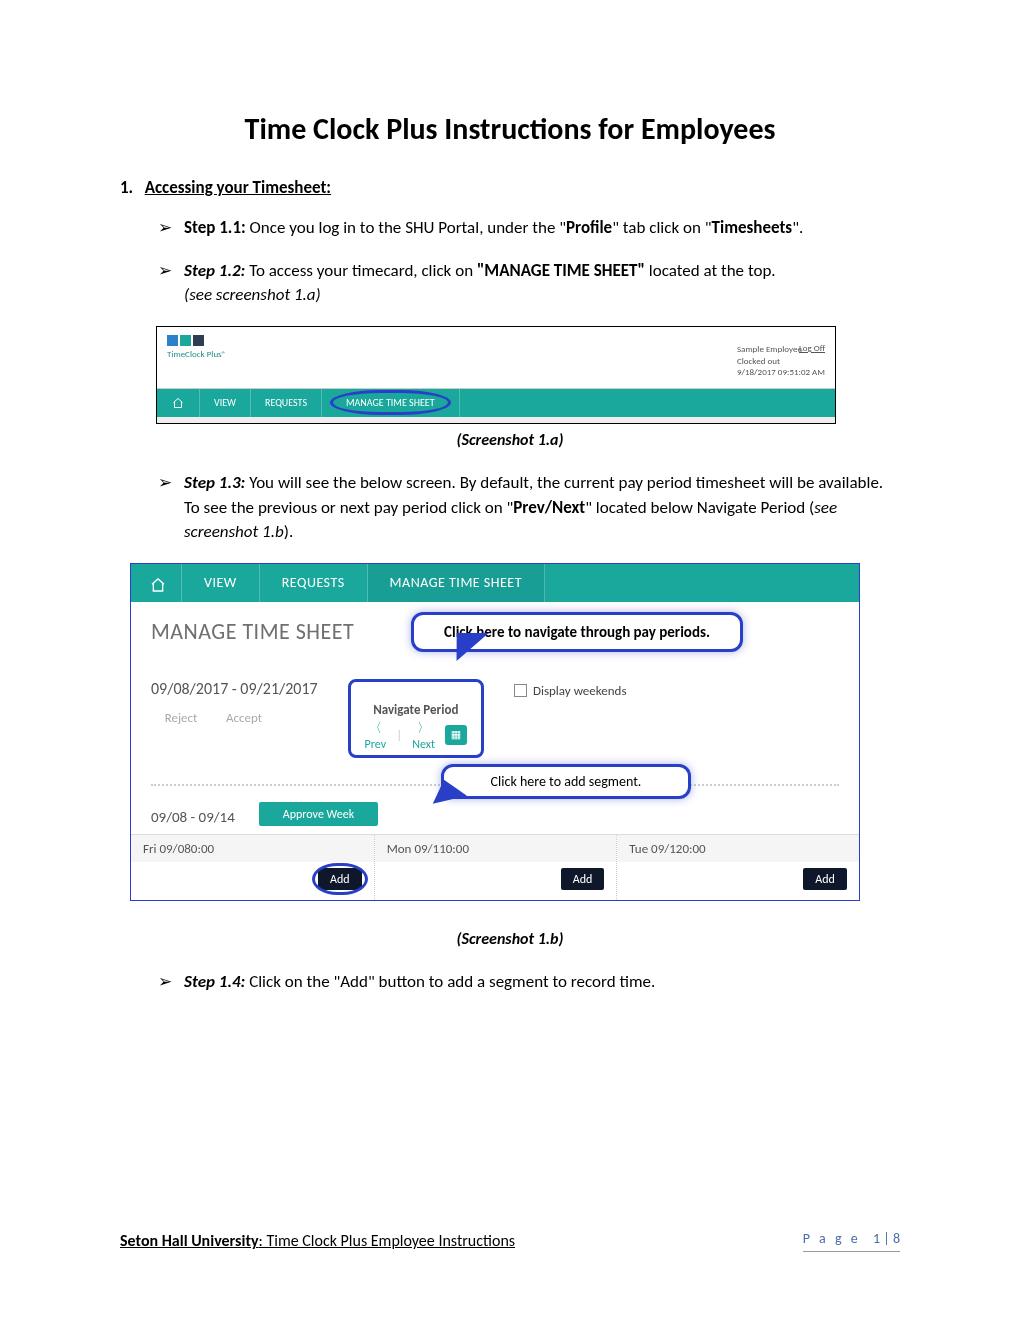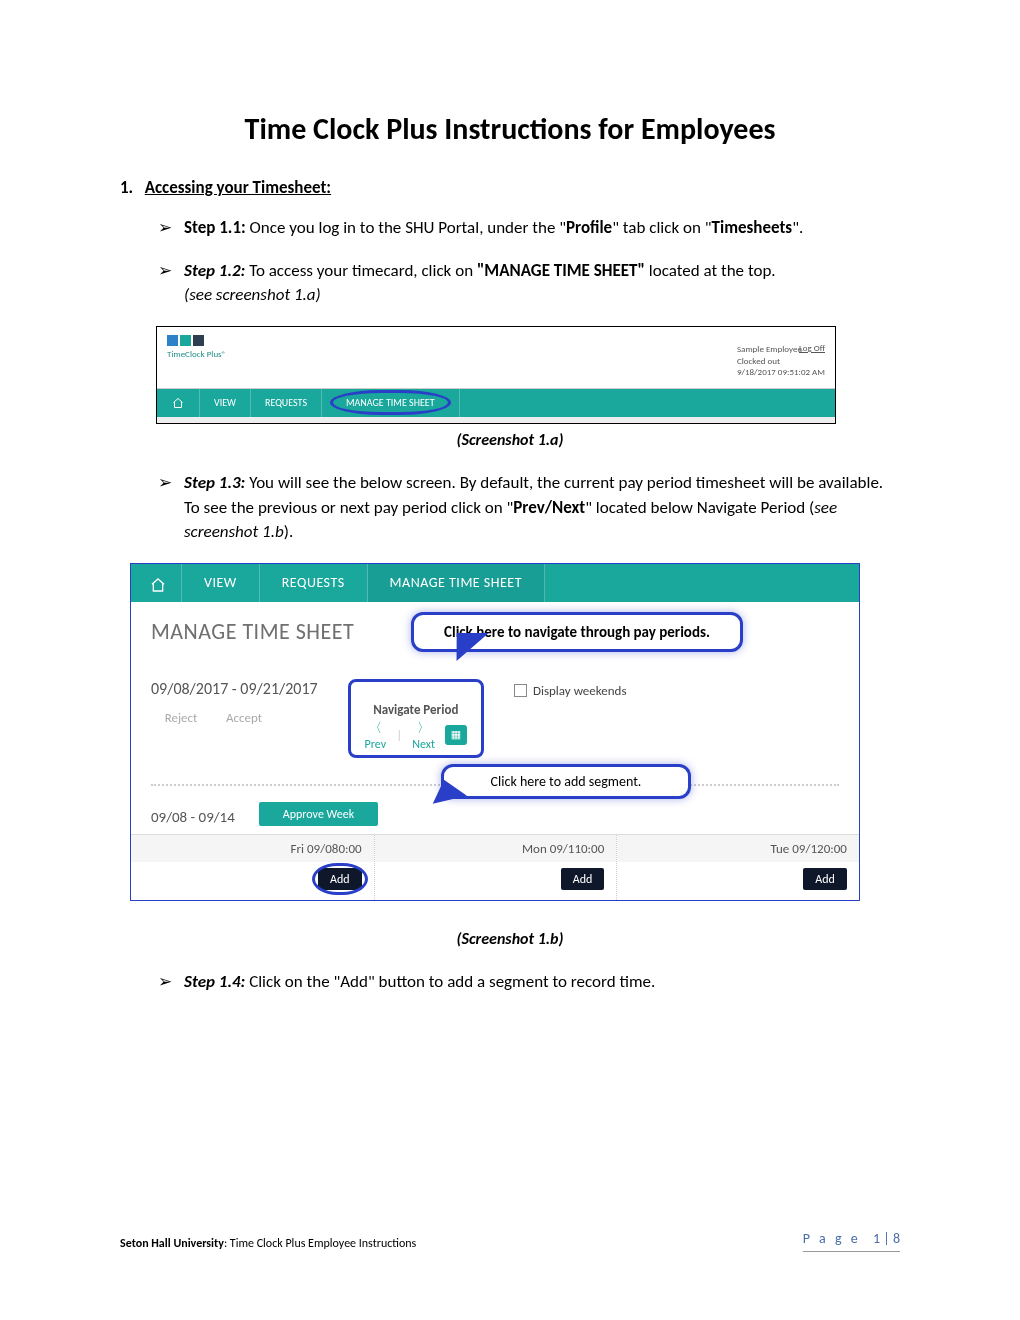--- a/index.html
+++ b/index.html
@@ -8,21 +8,21 @@
   h1 { text-align:center; font-size:30px; font-weight:700; margin:0 0 30px 0; }
   .sec-num { font-weight:700; }
   .sec-title { font-weight:700; text-decoration:underline; }
   .sec-line { margin:12px 0 18px 0; font-size:17px; }
   .step { margin:0 0 18px 38px; font-size:17px; line-height:1.45; display:flex; }
   .chev { color:#000; font-size:17px; width:26px; flex:0 0 26px; }
   .step-body { flex:1; }
   b.i { font-style:italic; }
   i.see { font-style:italic; }
   .caption { text-align:center; font-weight:700; font-style:italic; font-size:16px; margin:6px 0 22px 0; }
-  .footer-left { position:absolute; left:120px; bottom:70px; font-size:12px; }
+  .footer-left { position:absolute; left:120px; bottom:70px; font-size:16px;text-decoration:underline; }
   .footer-right { position:absolute; right:120px; bottom:48px; font-size:14px; color:#4a6ea9; letter-spacing:3px; }
   .footer-right .plain { color:#4a6ea9; }
   .footer-right .pg { letter-spacing:0; }
   .hr { border-top:1px solid #999; margin:4px 0 20px 0; }
 
   
   .shot1a { border:1px solid #000; margin:8px 0 6px 36px; width:680px; background:#fff; }
   .shot1a-top { height:62px; position:relative; border-bottom:1px solid #ccc; }
   .logo-block { position:absolute; left:10px; top:8px; font-size:9px; color:#1f8e87; }
   .logo-squares { display:flex; gap:2px; margin-bottom:2px; }
@@ -64,21 +64,21 @@
   .callout3 { position:absolute; left:310px; top:162px; width:250px; padding:6px 10px; background:#fff; border:3px solid #2a3fc8; border-radius:12px; font-weight:400; color:#000; font-size:14px; text-align:center; box-shadow:0 0 8px rgba(42,63,200,.4); z-index:5; }
   .callout3::after { content:""; position:absolute; left:-20px; bottom:-24px; width:0;height:0; border:14px solid transparent; border-top:26px solid #2a3fc8; transform:rotate(35deg) skewX(-20deg); }
 
   .wkrow { display:flex; align-items:flex-end; gap:24px; padding:8px 20px; }
   .wkrange { font-size:15px; color:#555; font-weight:500; }
   .approve-btn { background:#1aa79c; color:#fff; font-size:12px; padding:5px 24px; border-radius:2px; }
 
   .days { display:flex; border-top:1px solid #ddd; }
   .daycol { width:33.33%; border-left:1px dotted #ccc; }
   .daycol:first-child{border-left:none;}
-  .dayhdr { display:flex; justify-content:flex-end; padding:6px 12px; background:#f5f5f5; font-size:13px; color:#555; }
+  .dayhdr { display:flex; justify-content:flex-start; padding:6px 12px; background:#f5f5f5; font-size:13px; color:#555; }
   .addrow { padding:6px 12px 10px 12px; display:flex; justify-content:flex-end; }
   .add-btn { background:#0f172a; color:#fff; font-size:12px; padding:4px 12px; border-radius:2px; position:relative; }
   .add-circ::before { content:""; position:absolute; left:-6px; right:-6px; top:-5px; bottom:-5px; border:3px solid #2a3fc8; border-radius:50%/55%; }
 </style>
 </head>
 <body>
 
 <div class="page">
 
   <h1>Time Clock Plus Instructions for Employees</h1>

